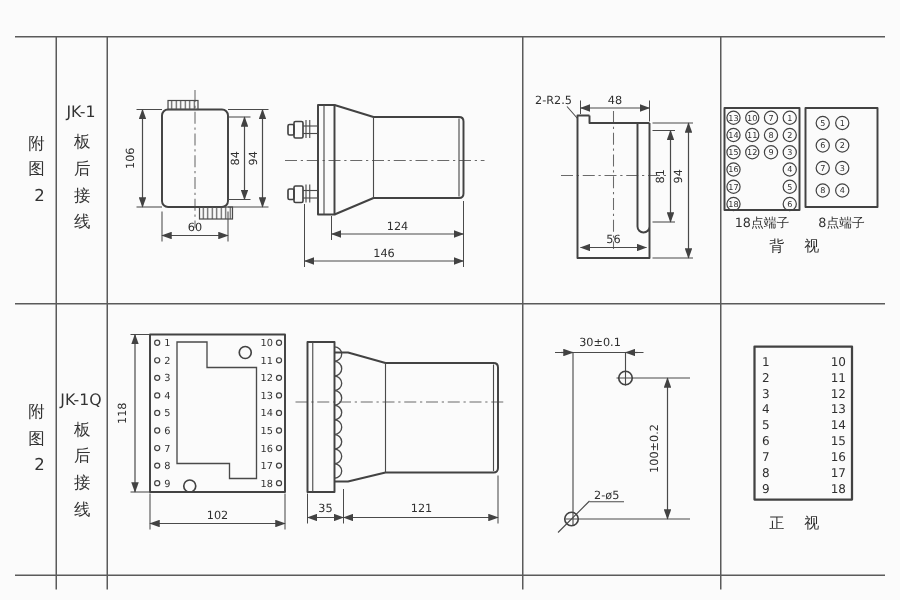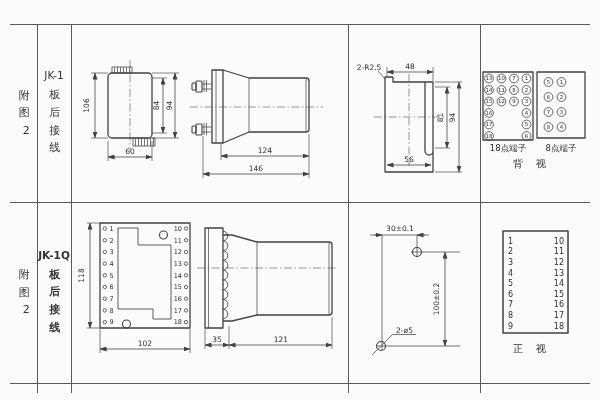--- a/index.html
+++ b/index.html
@@ -57,21 +57,21 @@
     <div class="vtext">附图2</div>
   </div>
   <div class="cell" style="left:37px;top:24px;width:34px;height:178px;">
     <div class="model">JK-1</div>
     <div class="vtext">板后接线</div>
   </div>
 
   <div class="cell" style="left:10px;top:202px;width:27px;height:181px;">
     <div class="vtext">附图2</div>
   </div>
-  <div class="cell" style="left:37px;top:202px;width:34px;height:181px;font-weight:bold;">
+  <div class="cell" style="left:37px;top:214px;width:34px;height:181px;">
     <div class="model">JK-1Q</div>
     <div class="vtext">板后接线</div>
   </div>
 
   <svg style="left:71px;top:24px;" width="277" height="178">
     <g>
       <line class="cl" x1="59" y1="36" x2="59" y2="128"></line>
       <rect class="ol" x="37" y="49" width="44" height="65" rx="4"></rect>
       <rect class="hatch" x="41" y="43" width="20" height="6"></rect>
       <rect class="hatch" x="62" y="114" width="22" height="8"></rect>

